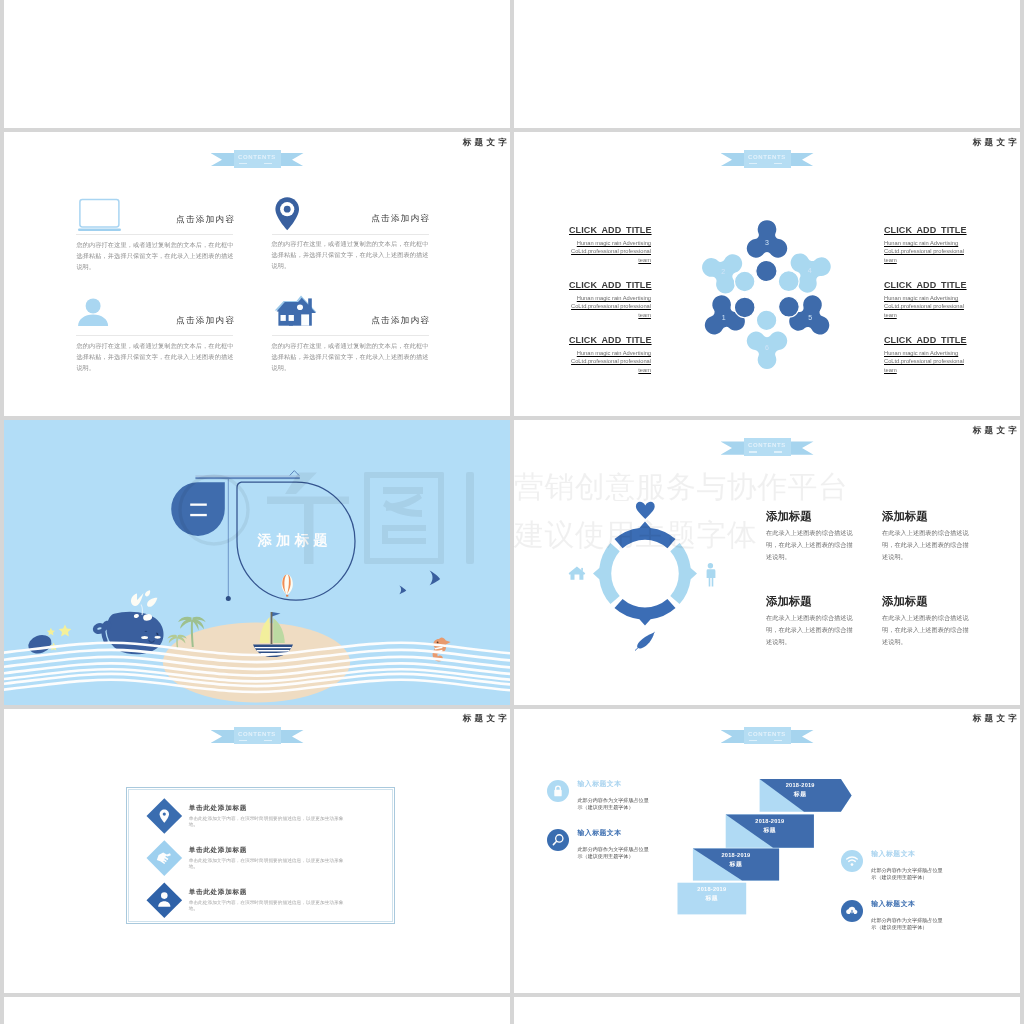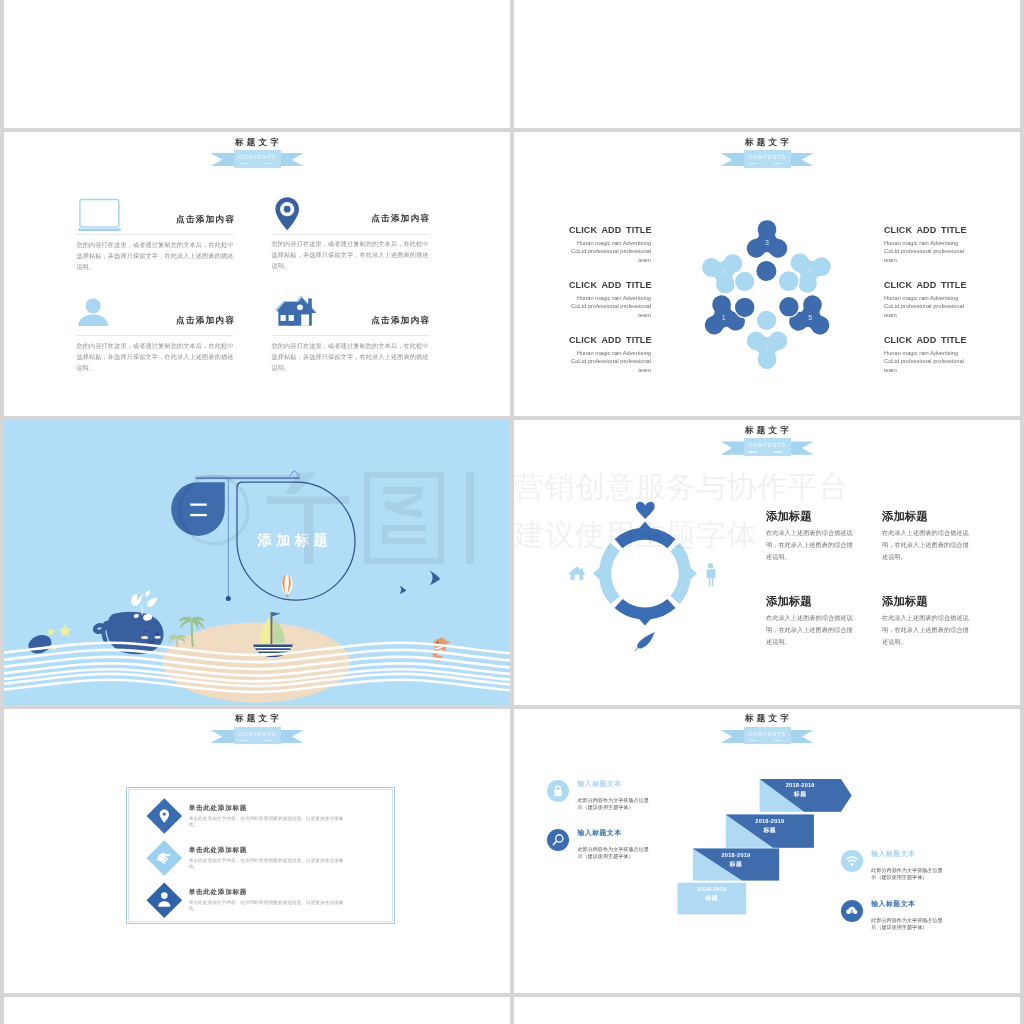--- a/index.html
+++ b/index.html
@@ -6,46 +6,46 @@
   body{width:1024px;height:1024px;overflow:hidden;background:#d6d6d6;
        font-family:"Liberation Sans",sans-serif;}
   .grid{position:absolute;left:0;top:0;width:1024px;height:1024px;}
   .slide{position:absolute;width:506px;height:284.4px;background:#fff;overflow:hidden;}
   .col0{left:4px;} .col1{left:514px;}
   .r0{top:-156.4px;} .r1{top:132px;} .r2{top:420.4px;} .r3{top:708.8px;} .r4{top:997.2px;}
 
   
   .hdr{position:absolute;left:0;top:4.5px;width:506px;text-align:center;}
   .hdr .t{font-size:8.6px;font-weight:bold;color:#3a3a3a;letter-spacing:3.2px;
-          line-height:11px;padding-left:3px;}
+          line-height:11px;padding-left:3px;text-align:right;}
   .ribbon{position:relative;width:93px;height:20px;margin:2px auto 0;}
   .ribbon .band{position:absolute;left:0;top:3.6px;width:93px;height:13.2px;background:#a6d4ee;
      -webkit-clip-path:polygon(0 0,93px 0,81.5px 6.6px,93px 13.2px,0 13.2px,11.5px 6.6px);
      clip-path:polygon(0 0,93px 0,81.5px 6.6px,93px 13.2px,0 13.2px,11.5px 6.6px);}
   .ribbon .center{position:absolute;left:23px;top:0.6px;width:47px;height:17.6px;background:#b5ddf3;}
   .ribbon .ct{position:absolute;left:23px;top:4.4px;width:47px;text-align:center;
      font-size:6px;color:#e2f1fb;letter-spacing:.6px;font-weight:bold;}
   .ribbon .u{position:absolute;top:13.4px;height:1.5px;background:#ddf0fb;}
   .ribbon .u1{left:28px;width:8px;} .ribbon .u2{left:53px;width:8px;}
 
   
   .ff-cell{position:absolute;width:157px;}
   .ff-top{position:relative;height:42px;}
   .ff-ic{position:absolute;left:0;top:0;display:block;line-height:0;}
-  .ff-h{position:absolute;right:-2px;top:21.2px;font-size:8.6px;font-weight:bold;
+  .ff-h{position:absolute;right:-2px;top:21.2px;font-size:8.6px;font-weight:normal;
         color:#333;letter-spacing:1.3px;white-space:nowrap;}
   .ff-rule{position:absolute;left:0;top:41.5px;height:1px;background:#e8e8e8;width:157px;}
   .ff-b{position:absolute;left:0;top:46px;width:157px;font-size:6.2px;color:#8d8d8d;
         line-height:11.2px;letter-spacing:0px;text-align:justify;}
 
   
   .mol-svg{position:absolute;left:0;top:0;}
   .mol-num text{font-size:7px;fill:#cfe4f7;text-anchor:middle;
         font-family:"Liberation Sans",sans-serif;}
-  .mol-txt{position:absolute;width:82px;}
+  .mol-txt{position:absolute;width:82px;text-decoration:underline;}
   .mol-txt .mh{font-size:9px;font-weight:bold;color:#3b3b3b;letter-spacing:.1px;word-spacing:2.2px;
         white-space:nowrap;line-height:9px;}
   .mol-txt .mb{margin-top:4.2px;font-size:5.75px;color:#6d6d6d;line-height:8.25px;letter-spacing:-0.02px;}
   .mol-txt.r{text-align:right;}
 
   
   .dn-svg{position:absolute;left:0;top:0;}
   .dn-txt{position:absolute;width:92px;}
   .dn-txt .dh{font-size:11.4px;font-weight:bold;color:#2b2b2b;letter-spacing:0px;
         line-height:12px;white-space:nowrap;}

